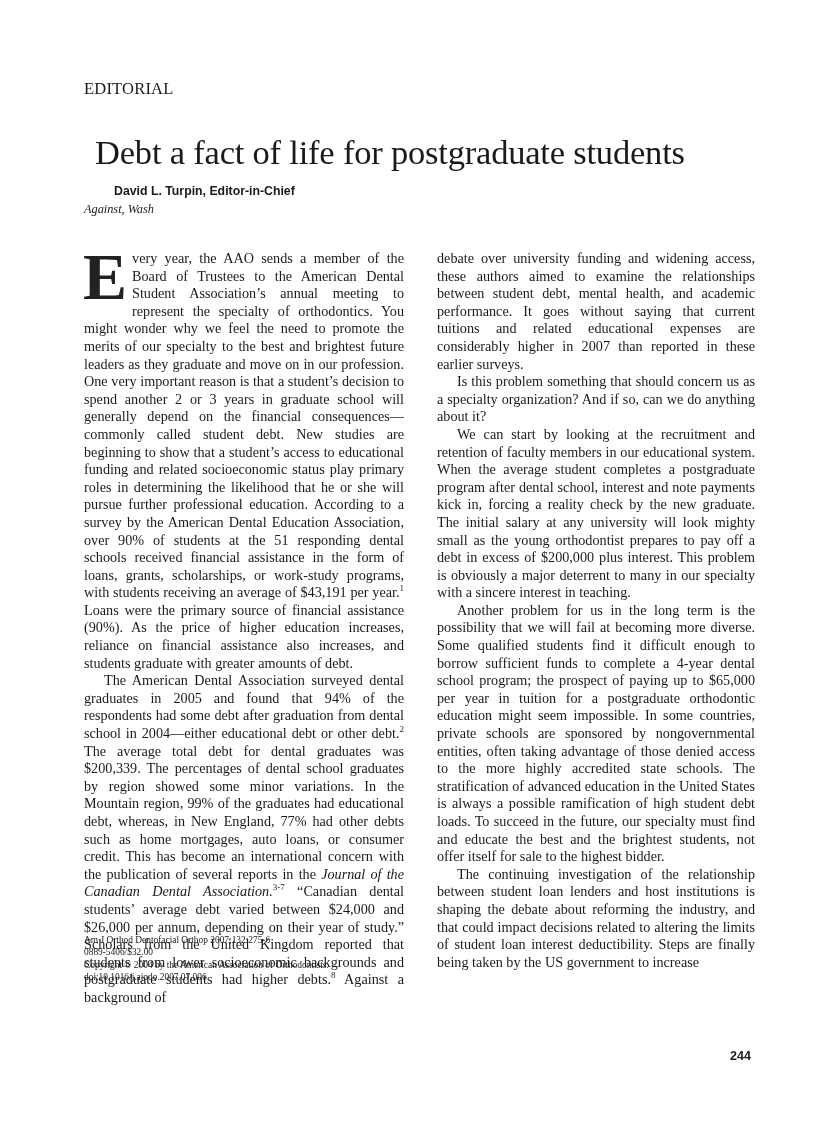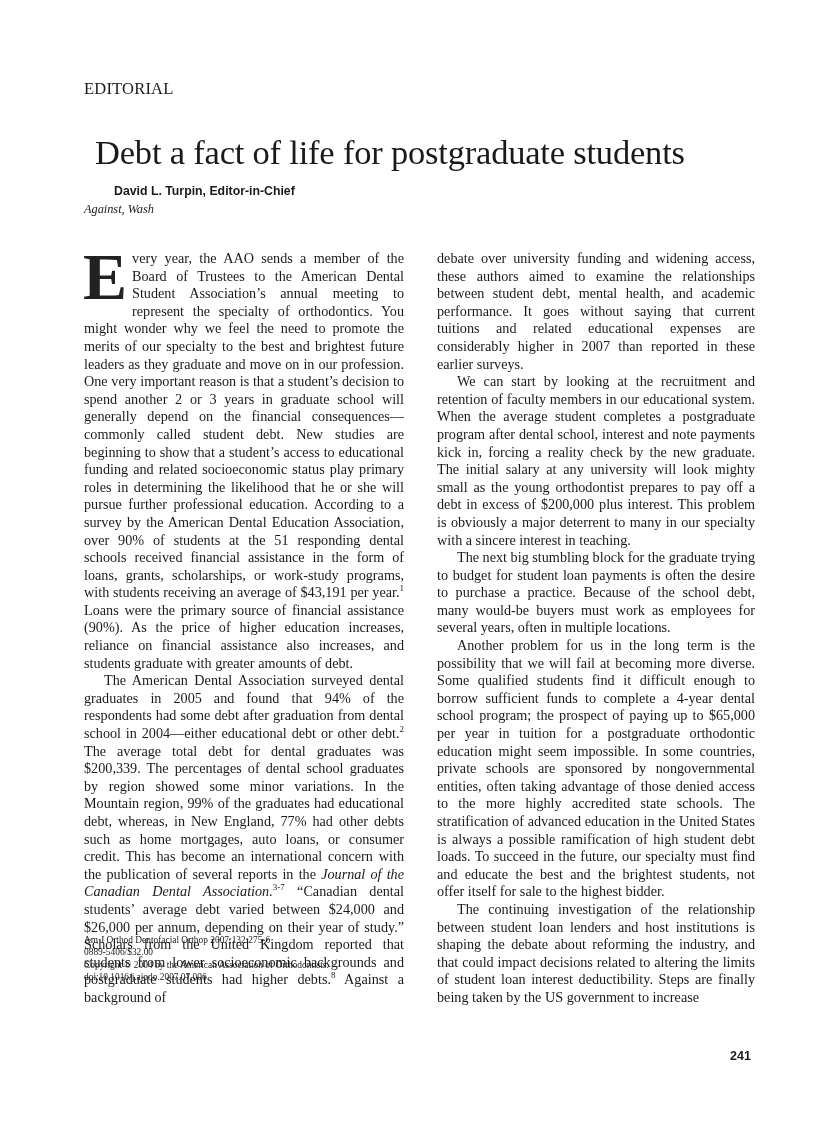--- a/index.html
+++ b/index.html
@@ -34,26 +34,26 @@
 <div class="author sans">David L. Turpin, Editor-in-Chief</div>
 <div class="affil serif">Against, Wash</div>
 
 <div class="col col-left serif">
   <p class="first"><span class="dropcap">E</span><span>very year, the AAO sends a member of the Board of Trustees to the American Dental Student Association’s annual meeting to represent the specialty of orthodontics. You might wonder why we feel the need to promote the merits of our specialty to the best and brightest future leaders as they graduate and move on in our profession. One very important reason is that a student’s decision to spend another 2 or 3 years in graduate school will generally depend on the financial consequences—commonly called student debt. New studies are beginning to show that a student’s access to educational funding and related socioeconomic status play primary roles in determining the likelihood that he or she will pursue further professional education. According to a survey by the American Dental Education Association, over 90% of students at the 51 responding dental schools received financial assistance in the form of loans, grants, scholarships, or work-study programs, with students receiving an average of $43,191 per year.</span><sup>1</sup><span> Loans were the primary source of financial assistance (90%). As the price of higher education increases, reliance on financial assistance also increases, and students graduate with greater amounts of debt.</span></p>
   <p><span>The American Dental Association surveyed dental graduates in 2005 and found that 94% of the respondents had some debt after graduation from dental school in 2004—either educational debt or other debt.</span><sup>2</sup><span> The average total debt for dental graduates was $200,339. The percentages of dental school graduates by region showed some minor variations. In the Mountain region, 99% of the graduates had educational debt, whereas, in New England, 77% had other debts such as home mortgages, auto loans, or consumer credit. This has become an international concern with the publication of several reports in the </span><em>Journal of the Canadian Dental Association.</em><sup>3-7</sup><span> “Canadian dental students’ average debt varied between $24,000 and $26,000 per annum, depending on their year of study.” Scholars from the United Kingdom reported that students from lower socioeconomic backgrounds and postgraduate students had higher debts.</span><sup>8</sup><span> Against a background of</span></p>
 </div>
 
 <div class="col col-right serif">
   <p class="cont">debate over university funding and widening access, these authors aimed to examine the relationships between student debt, mental health, and academic performance. It goes without saying that current tuitions and related educational expenses are considerably higher in 2007 than reported in these earlier surveys.</p>
+  <p>Is this problem something that should concern us as a specialty organization? And if so, can we do anything about it?</p>
   <p>We can start by looking at the recruitment and retention of faculty members in our educational system. When the average student completes a postgraduate program after dental school, interest and note payments kick in, forcing a reality check by the new graduate. The initial salary at any university will look mighty small as the young orthodontist prepares to pay off a debt in excess of $200,000 plus interest. This problem is obviously a major deterrent to many in our specialty with a sincere interest in teaching.</p>
-  <p>The next big stumbling block for the graduate trying to budget for student loan payments is often the desire to purchase a practice. Because of the school debt, many would-be buyers must work as employees for several years, often in multiple locations.</p>
   <p>Another problem for us in the long term is the possibility that we will fail at becoming more diverse. Some qualified students find it difficult enough to borrow sufficient funds to complete a 4-year dental school program; the prospect of paying up to $65,000 per year in tuition for a postgraduate orthodontic education might seem impossible. In some countries, private schools are sponsored by nongovernmental entities, often taking advantage of those denied access to the more highly accredited state schools. The stratification of advanced education in the United States is always a possible ramification of high student debt loads. To succeed in the future, our specialty must find and educate the best and the brightest students, not offer itself for sale to the highest bidder.</p>
   <p>The continuing investigation of the relationship between student loan lenders and host institutions is shaping the debate about reforming the industry, and that could impact decisions related to altering the limits of student loan interest deductibility. Steps are finally being taken by the US government to increase</p>
 </div>
 
 <div class="footer-meta serif">
   <div>Am J Orthod Dentofacial Orthop 2007;132:275-6</div>
   <div>0889-5406/$32.00</div>
   <div>Copyright © 2004 by the American Association of Orthodontists.</div>
   <div>doi:10.1016/j.ajodo.2007.07.006</div>
 </div>
 
-<div class="page-num sans">241</div>
+<div class="page-num sans">244</div>
 
 </body></html>

